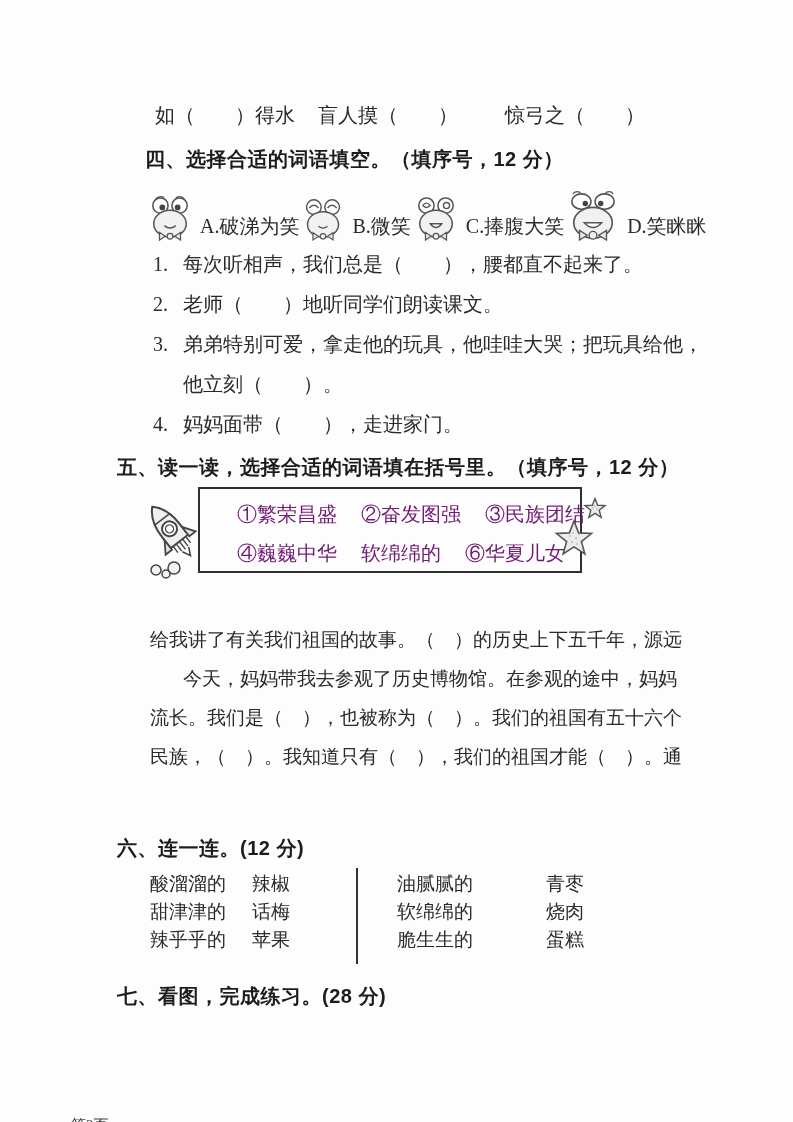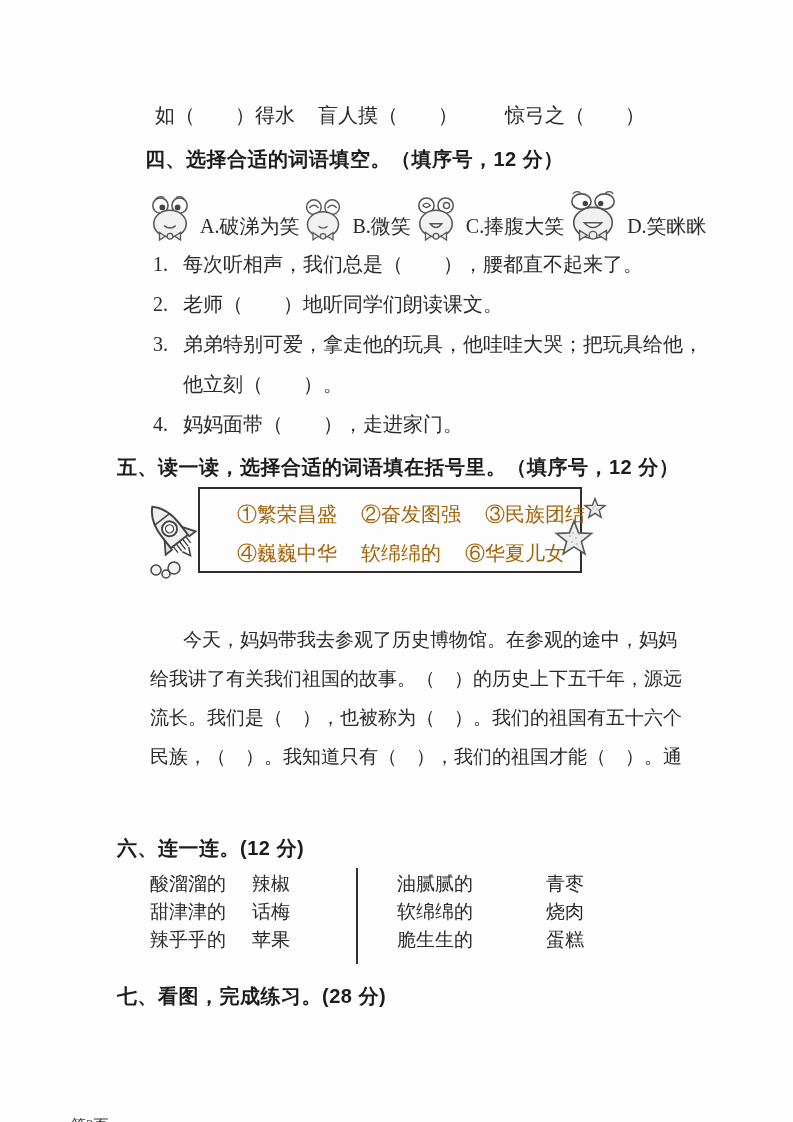--- a/index.html
+++ b/index.html
@@ -53,21 +53,21 @@
     width: 384px; height: 86px;
     border: 2px solid #2f2f2f;
     background: #fdfdfd;
     box-sizing: border-box;
     padding: 12px 0 0 37px;
   }
   .word-box .wb-row {
     display: flex; gap: 24px;
     margin-bottom: 12px;
     font-family: "Liberation Serif", serif;
-    font-size: 20px; color: #a16207; white-space: nowrap;
+    font-size: 20px; color: #701a75; white-space: nowrap;
   }
   
   .para { left: 150px; top: 620px; }
   .para .pline {
     font-family: "Liberation Serif", serif;
     font-size: 19px; color: #2a2a2a;
     line-height: 39px; white-space: nowrap;
   }
   .para .pline.first { text-indent: 33px; }
   
@@ -223,22 +223,22 @@
       <circle cx="17" cy="18" r="0.8" fill="#999"></circle>
         <circle cx="23" cy="20" r="0.8" fill="#999"></circle>
         <circle cx="20" cy="15" r="0.8" fill="#999"></circle>
       <circle cx="26" cy="16" r="0.8" fill="#999"></circle>
         <circle cx="19" cy="24" r="0.8" fill="#999"></circle>
         <circle cx="24" cy="26" r="0.8" fill="#999"></circle>
     </svg>
   </div>
 
   <div class="abs para">
+    <div class="pline">给我讲了有关我们祖国的故事。（　）的历史上下五千年，源远</div>
     <div class="pline first">今天，妈妈带我去参观了历史博物馆。在参观的途中，妈妈</div>
-    <div class="pline">给我讲了有关我们祖国的故事。（　）的历史上下五千年，源远</div>
     <div class="pline">流长。我们是（　），也被称为（　）。我们的祖国有五十六个</div>
     <div class="pline">民族，（　）。我知道只有（　），我们的祖国才能（　）。通</div>
   </div>
 
   <div class="abs sec-title" style="left:117px; top:835px;">六、连一连。(12 分)</div>
 
   <div class="abs match-col" style="left:150px;">
     <div>酸溜溜的</div>
     <div>甜津津的</div>
     <div>辣乎乎的</div>

